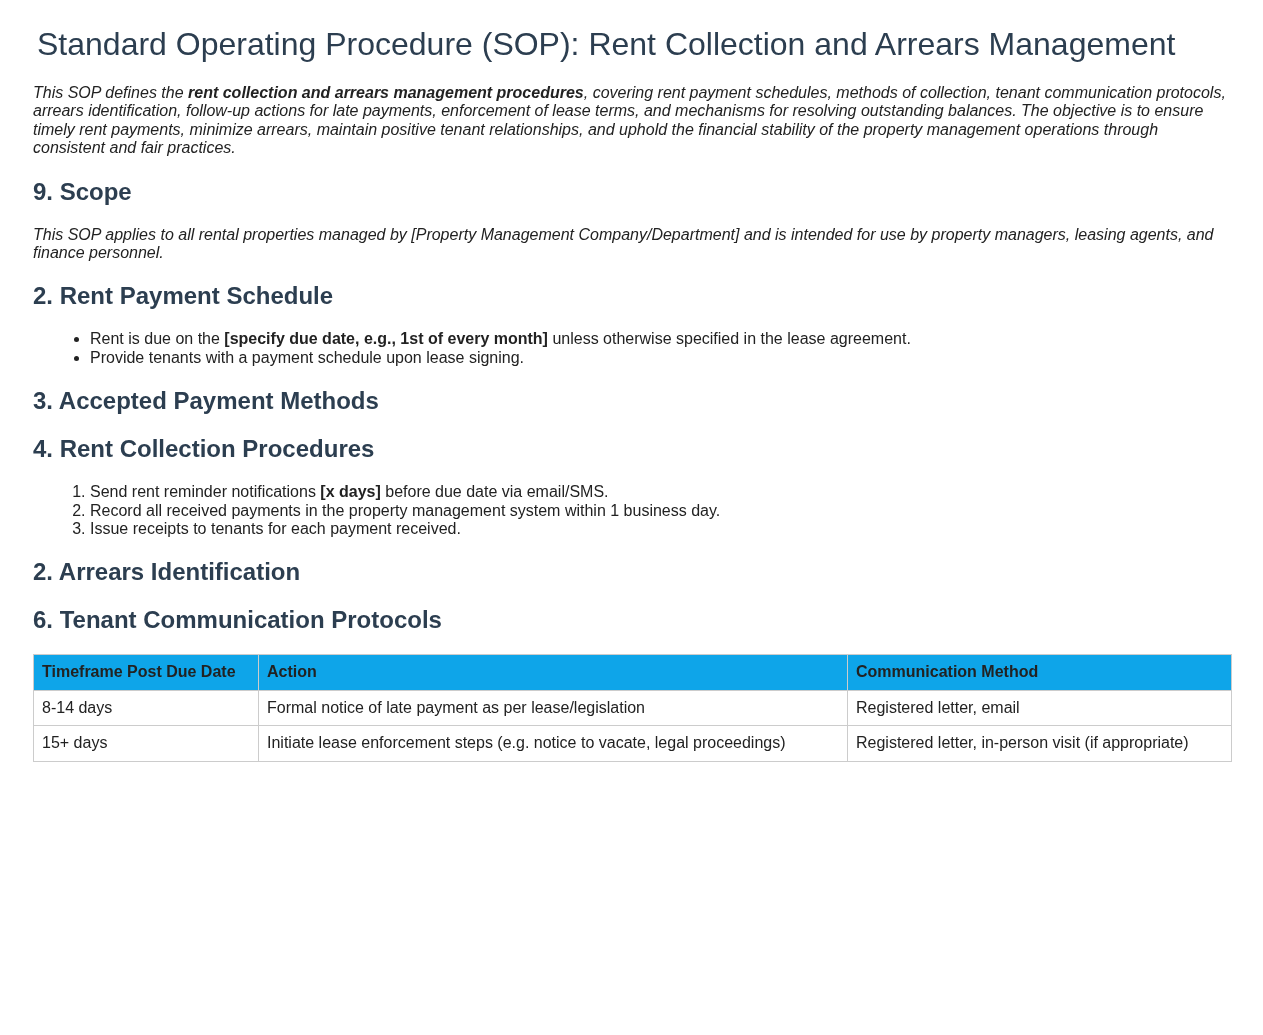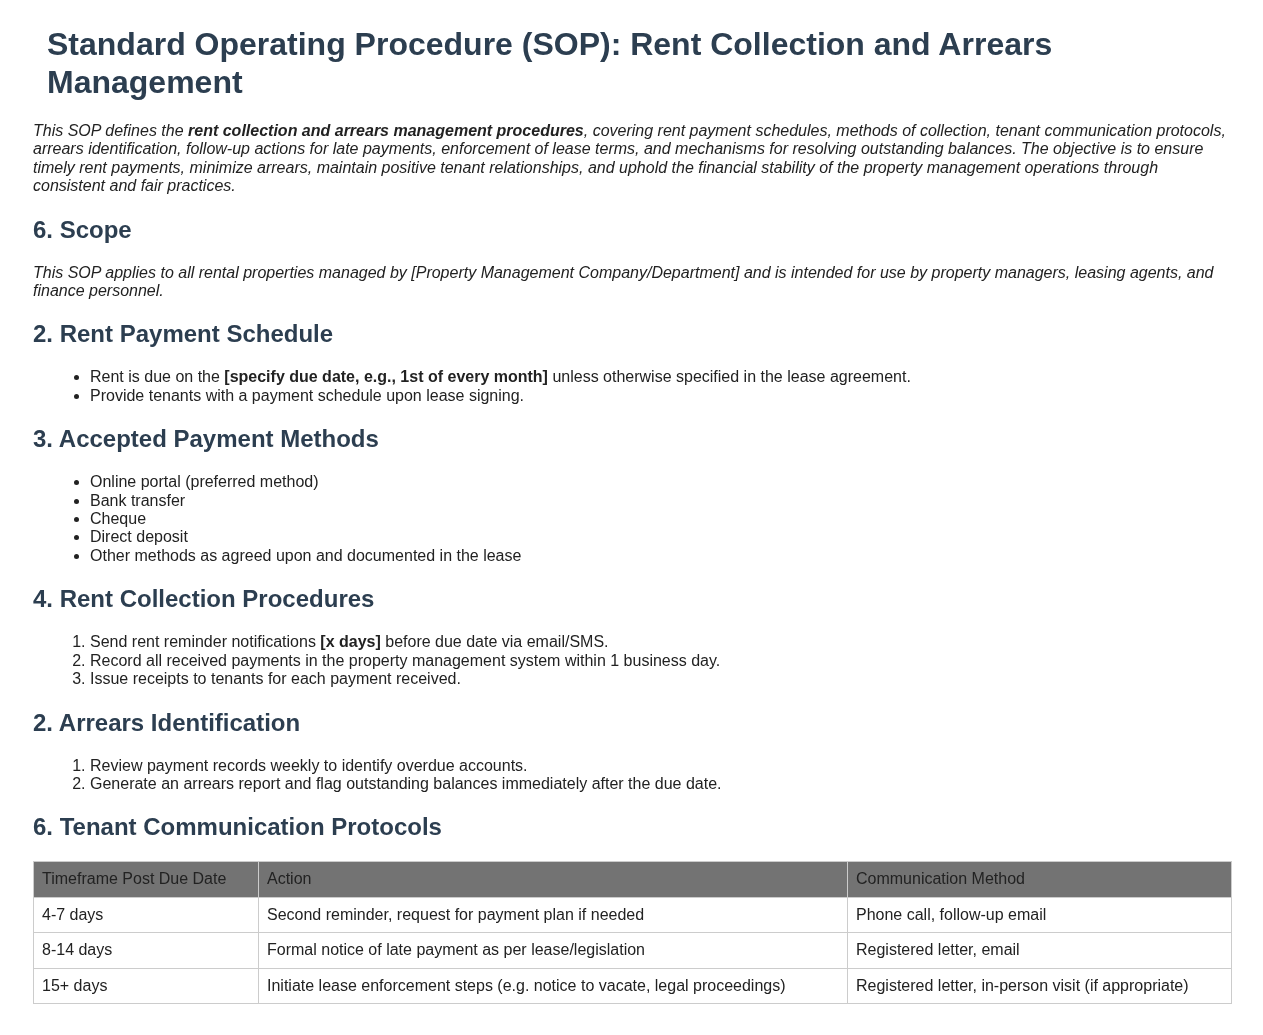--- a/index.html
+++ b/index.html
@@ -8,24 +8,24 @@
   body {
     margin: 0;
     padding: 4px 31px 4px 33px;
     font-family: "Liberation Sans", sans-serif;
     font-size: 16px;
     line-height: 18.4px;
     color: #222222;
     width: 1199px;
   }
   h1 {
-    margin: 21px 14px;
+    margin: 21px 4px;
     font-size: 32px;
     line-height: 38px;
-    font-weight: bold;
+    font-weight: normal;
     color: #2c3e50;
   }
   h2 {
     margin: 20px 0;
     font-size: 24px;
     line-height: 28px;
     font-weight: bold;
     color: #2c3e50;
   }
   p {
@@ -51,99 +51,83 @@
   th, td {
     border: 1px solid #cccccc;
     padding: 8px;
     text-align: left;
     vertical-align: middle;
     font-size: 16px;
     line-height: 18.4px;
     overflow: hidden;
   }
   th {
-    background: #737373;
-    font-weight: normal;
+    background: #0ea5e9;
+    font-weight: bold;
   }
   td {
     background: #ffffff;
   }
 </style>
 </head>
 <body>
 
 <main>
 
   <h1>Standard Operating Procedure (SOP): Rent Collection and Arrears Management</h1>
 
   <p>This SOP defines the <b>rent collection and arrears management procedures</b>, covering rent payment schedules, methods of collection, tenant communication protocols, arrears identification, follow-up actions for late payments, enforcement of lease terms, and mechanisms for resolving outstanding balances. The objective is to ensure timely rent payments, minimize arrears, maintain positive tenant relationships, and uphold the financial stability of the property management operations through consistent and fair practices.</p>
 
   <section>
-    <h2>6. Scope</h2>
+    <h2>9. Scope</h2>
     <p>This SOP applies to all rental properties managed by [Property Management Company/Department] and is intended for use by property managers, leasing agents, and finance personnel.</p>
   </section>
 
   <section>
     <h2>2. Rent Payment Schedule</h2>
     <ul>
       <li>Rent is due on the <b>[specify due date, e.g., 1st of every month]</b> unless otherwise specified in the lease agreement.</li>
       <li>Provide tenants with a payment schedule upon lease signing.</li>
     </ul>
   </section>
 
   <section>
     <h2>3. Accepted Payment Methods</h2>
-    <ul>
-      <li>Online portal (preferred method)</li>
-      <li>Bank transfer</li>
-      <li>Cheque</li>
-      <li>Direct deposit</li>
-      <li>Other methods as agreed upon and documented in the lease</li>
-    </ul>
   </section>
 
   <section>
     <h2>4. Rent Collection Procedures</h2>
     <ol>
       <li>Send rent reminder notifications <b>[x days]</b> before due date via email/SMS.</li>
       <li>Record all received payments in the property management system within 1 business day.</li>
       <li>Issue receipts to tenants for each payment received.</li>
     </ol>
   </section>
 
   <section>
     <h2>2. Arrears Identification</h2>
-    <ol>
-      <li>Review payment records weekly to identify overdue accounts.</li>
-      <li>Generate an arrears report and flag outstanding balances immediately after the due date.</li>
-    </ol>
   </section>
 
   <section>
     <h2>6. Tenant Communication Protocols</h2>
     <table>
       <colgroup>
         <col style="width:225px">
         <col>
         <col style="width:384px">
       </colgroup>
       <thead>
         <tr>
           <th>Timeframe Post Due Date</th>
           <th>Action</th>
           <th>Communication Method</th>
         </tr>
       </thead>
       <tbody>
         <tr>
-          <td>4-7 days</td>
-          <td>Second reminder, request for payment plan if needed</td>
-          <td>Phone call, follow-up email</td>
-        </tr>
-        <tr>
           <td>8-14 days</td>
           <td>Formal notice of late payment as per lease/legislation</td>
           <td>Registered letter, email</td>
         </tr>
         <tr>
           <td>15+ days</td>
           <td>Initiate lease enforcement steps (e.g. notice to vacate, legal proceedings)</td>
           <td>Registered letter, in-person visit (if appropriate)</td>
         </tr>
       </tbody>

